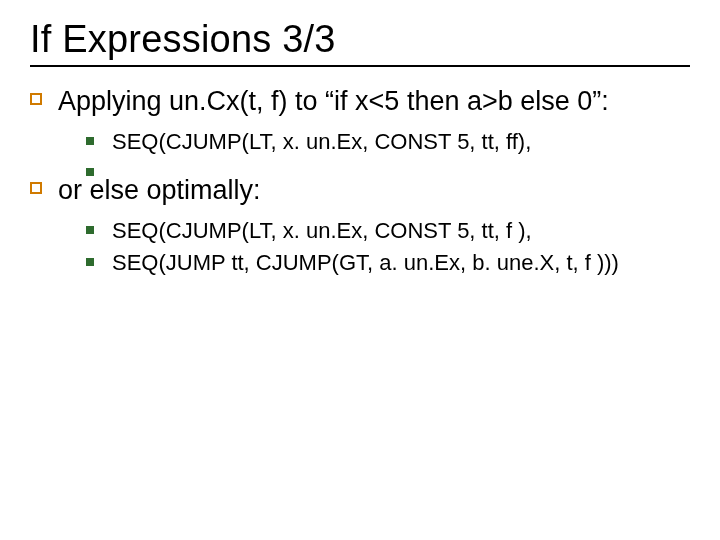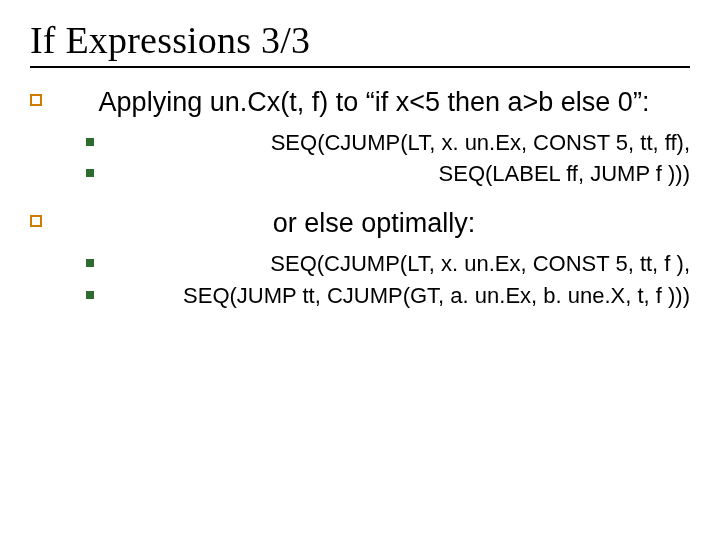--- a/index.html
+++ b/index.html
@@ -12,53 +12,51 @@
     color: #000;
   }
   .slide {
     box-sizing: border-box;
     width: 720px;
     height: 540px;
     padding: 18px 30px 20px 30px;
     position: relative;
   }
   .title {
-    font-family: Liberation Serif, serif;
+    font-family: Liberation Sans, sans-serif;
     font-size: 38px;
     font-weight: 400;
     margin: 0 0 4px 0;
     letter-spacing: 0.2px;
   }
   .rule {
     border: none;
     border-top: 2px solid #000;
     margin: 0 0 18px 0;
   }
   .level1 {
     margin: 0 0 8px 0;
     padding-left: 28px;
     position: relative;
-    text-align: center;
   }
   .level1 .bullet-box {
     position: absolute;
     left: 0;
     top: 8px;
     width: 12px;
     height: 12px;
     border: 2px solid #d07a00;
     box-sizing: border-box;
   }
   .level1 .text {
     font-size: 27px;
     line-height: 1.25;
   }
   .level2-list {
     margin: 5px 0 18px 56px;
-    text-align: right;
   }
   .level2 {
     position: relative;
     padding-left: 26px;
     margin: 0 0 2px 0;
   }
   .level2 .bullet-sq {
     position: absolute;
     left: 0;
     top: 10px;
@@ -86,21 +84,20 @@
   <div class="level2-list">
     <div class="level2">
       <span class="bullet-sq"></span>
       <span class="text">SEQ(CJUMP(LT, x. un.Ex, CONST 5, tt, ff),</span>
     </div>
     <div class="level2">
       <span class="bullet-sq"></span>
     </div>
     <div class="level2">
       <span class="bullet-sq"></span>
-      <span class="text">SEQ(LABEL ff, JUMP f )))</span>
     </div>
   </div>
 
   <div class="level1">
     <span class="bullet-box"></span>
     <span class="text">or else optimally:</span>
   </div>
   <div class="level2-list">
     <div class="level2">
       <span class="bullet-sq"></span>

